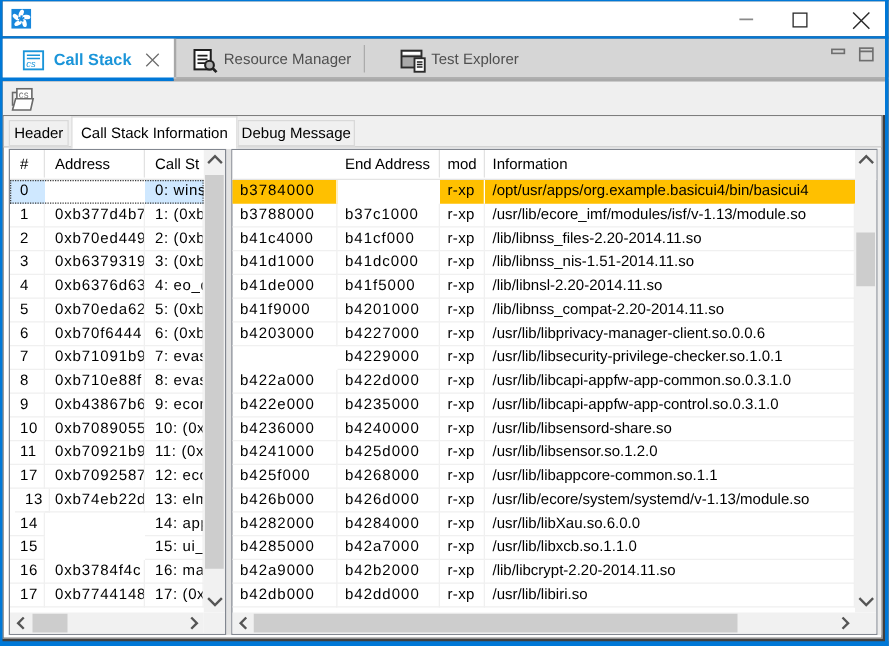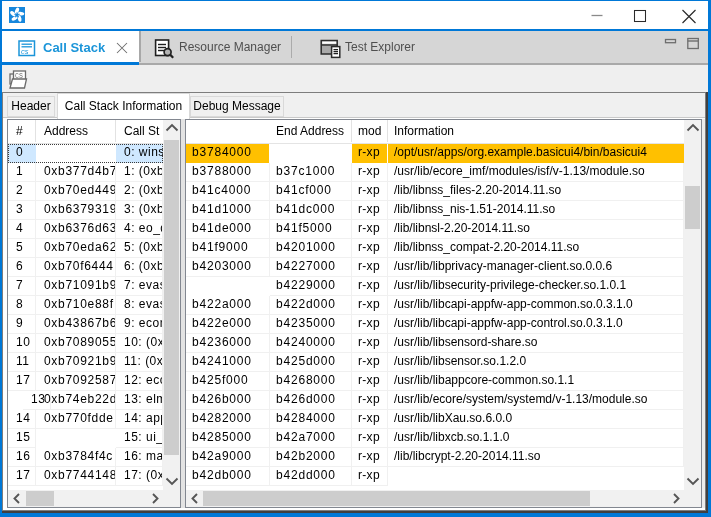--- a/index.html
+++ b/index.html
@@ -201,27 +201,26 @@
         <div class="cell" style="left:0px;width:28px;padding-left:8px;letter-spacing:0.5px">11</div>
         <div class="cell" style="left:28px;width:80px;padding-left:8px;letter-spacing:0.7px">0xb70921b9</div>
         <div class="cell" style="left:108px;width:47px;padding-left:8px;letter-spacing:0.5px">11: (0xb70921</div>
       </div>
       <div class="row" style="top:252px;width:155px">
         <div class="cell" style="left:0px;width:28px;padding-left:8px;letter-spacing:0.5px">17</div>
         <div class="cell" style="left:28px;width:80px;padding-left:8px;letter-spacing:0.7px">0xb7092587</div>
         <div class="cell" style="left:108px;width:47px;padding-left:8px;letter-spacing:0.5px">12: ecore_mai</div>
       </div>
       <div class="row" style="top:271px;width:155px">
-        <div class="cell" style="left:15px;width:28px;padding-left:8px;letter-spacing:0.5px">13</div>
+        <div class="cell" style="left:4px;width:28px;padding-left:8px;letter-spacing:0.5px">13</div>
         <div class="cell" style="left:28px;width:80px;padding-left:8px;letter-spacing:0.7px">0xb74eb22d</div>
         <div class="cell" style="left:108px;width:47px;padding-left:8px;letter-spacing:0.5px">13: elm_run</div>
       </div>
       <div class="row" style="top:290px;width:155px">
         <div class="cell" style="left:0px;width:28px;padding-left:8px;letter-spacing:0.5px">14</div>
-        <div class="cell" style="left:28px;width:80px;padding-left:8px;letter-spacing:0.7px">0xb770fdde</div>
         <div class="cell" style="left:108px;width:47px;padding-left:8px;letter-spacing:0.5px">14: appcore_ef</div>
       </div>
       <div class="row" style="top:309px;width:155px">
         <div class="cell" style="left:0px;width:28px;padding-left:8px;letter-spacing:0.5px">15</div>
         <div class="cell" style="left:108px;width:47px;padding-left:8px;letter-spacing:0.5px">15: ui_app_mai</div>
       </div>
       <div class="row" style="top:328px;width:155px">
         <div class="cell" style="left:0px;width:28px;padding-left:8px;letter-spacing:0.5px">16</div>
         <div class="cell" style="left:28px;width:80px;padding-left:8px;letter-spacing:0.7px">0xb3784f4c</div>
         <div class="cell" style="left:108px;width:47px;padding-left:8px;letter-spacing:0.5px">16: main + 0x2</div>
@@ -363,20 +362,21 @@
       <div class="row" style="top:328px;width:498px">
         <div class="cell" style="left:0px;width:84px;padding-left:6px;letter-spacing:0.8px">b42a9000</div>
         <div class="cell" style="left:84px;width:82px;padding-left:6px;letter-spacing:0.8px">b42b2000</div>
         <div class="cell" style="left:166px;width:36px;padding-left:6px;letter-spacing:0.3px">r-xp</div>
         <div class="cell" style="left:202px;width:296px;padding-left:6px">/lib/libcrypt-2.20-2014.11.so</div>
       </div>
       <div class="row" style="top:347px;width:498px">
         <div class="cell" style="left:0px;width:84px;padding-left:6px;letter-spacing:0.8px">b42db000</div>
         <div class="cell" style="left:84px;width:82px;padding-left:6px;letter-spacing:0.8px">b42dd000</div>
         <div class="cell" style="left:166px;width:36px;padding-left:6px;letter-spacing:0.3px">r-xp</div>
+        <div class="cell" style="left:202px;width:296px;padding-left:6px">/usr/lib/libiri.so</div>
       </div>
       <div class="sb" style="position:absolute;left:498px;top:0;width:17px;height:370px">
         <div class="" style="position:absolute;left:0;top:0;right:0;height:17px">
           <svg width="14" height="11" viewBox="0 0 14 11" style="position:absolute;left:50%;top:50%;margin-left:-7px;margin-top:-5.5px">
             <path d="M1.5 7.5 L7 2 L12.5 7.5" fill="none" stroke="#555555" stroke-width="1.9"></path>
           </svg>
         </div>
         <div class="" style="position:absolute;left:0;bottom:0;right:0;height:17px">
           <svg width="14" height="11" viewBox="0 0 14 11" style="position:absolute;left:50%;top:50%;margin-left:-7px;margin-top:-5.5px">
             <path d="M1.5 2.5 L7 8 L12.5 2.5" fill="none" stroke="#555555" stroke-width="1.9"></path>

